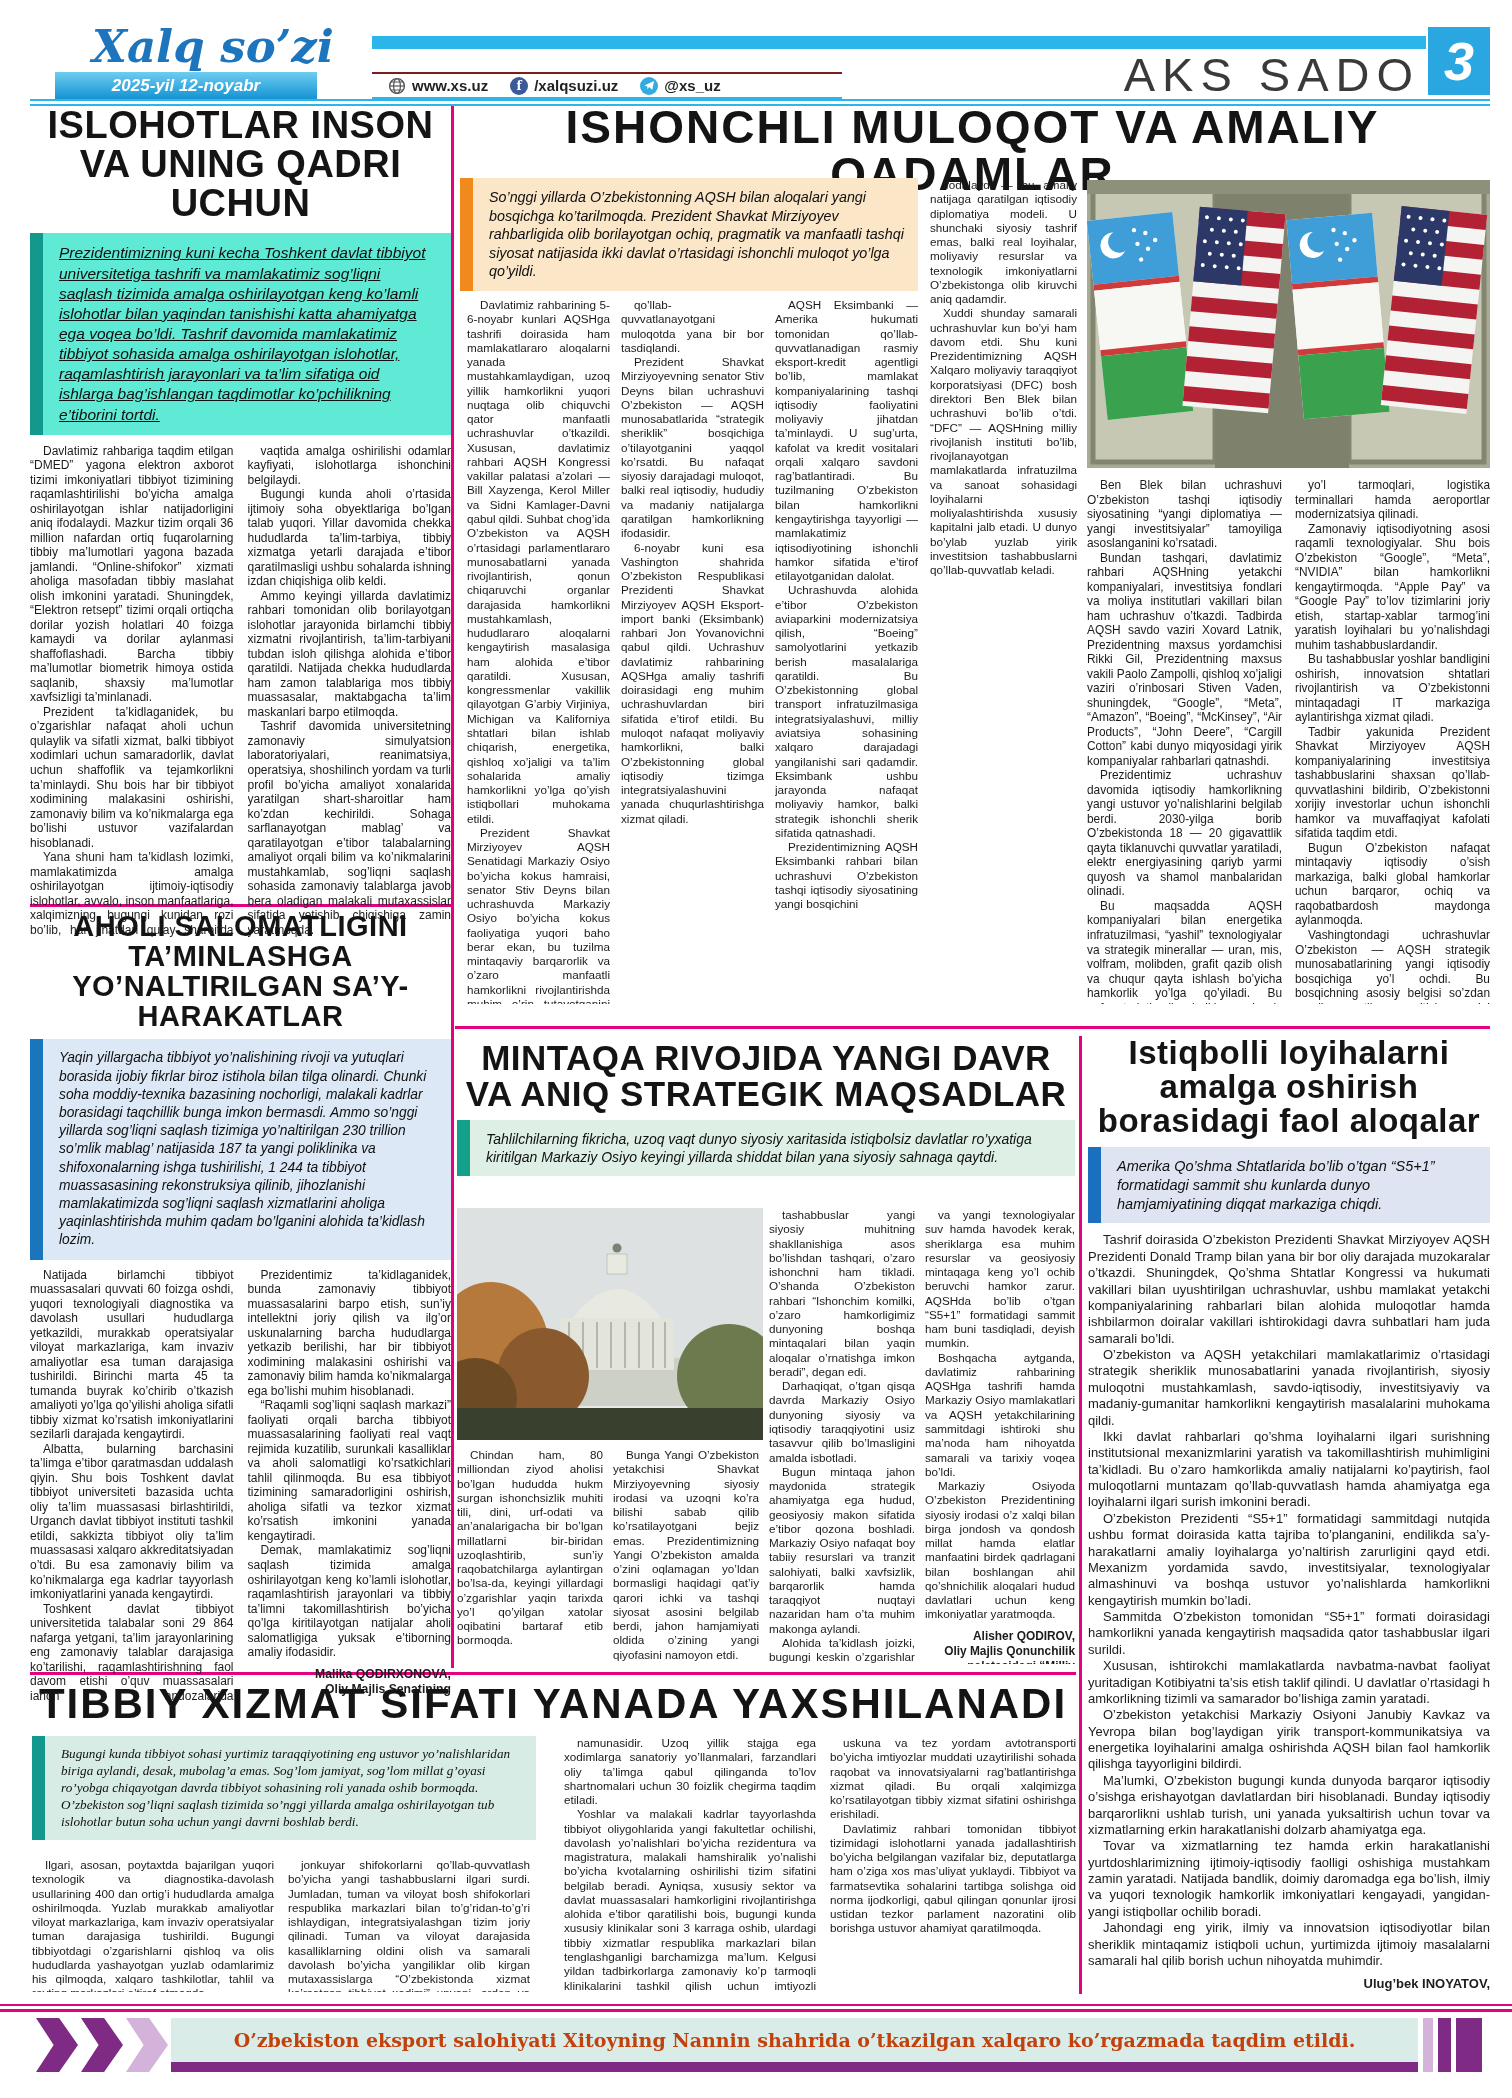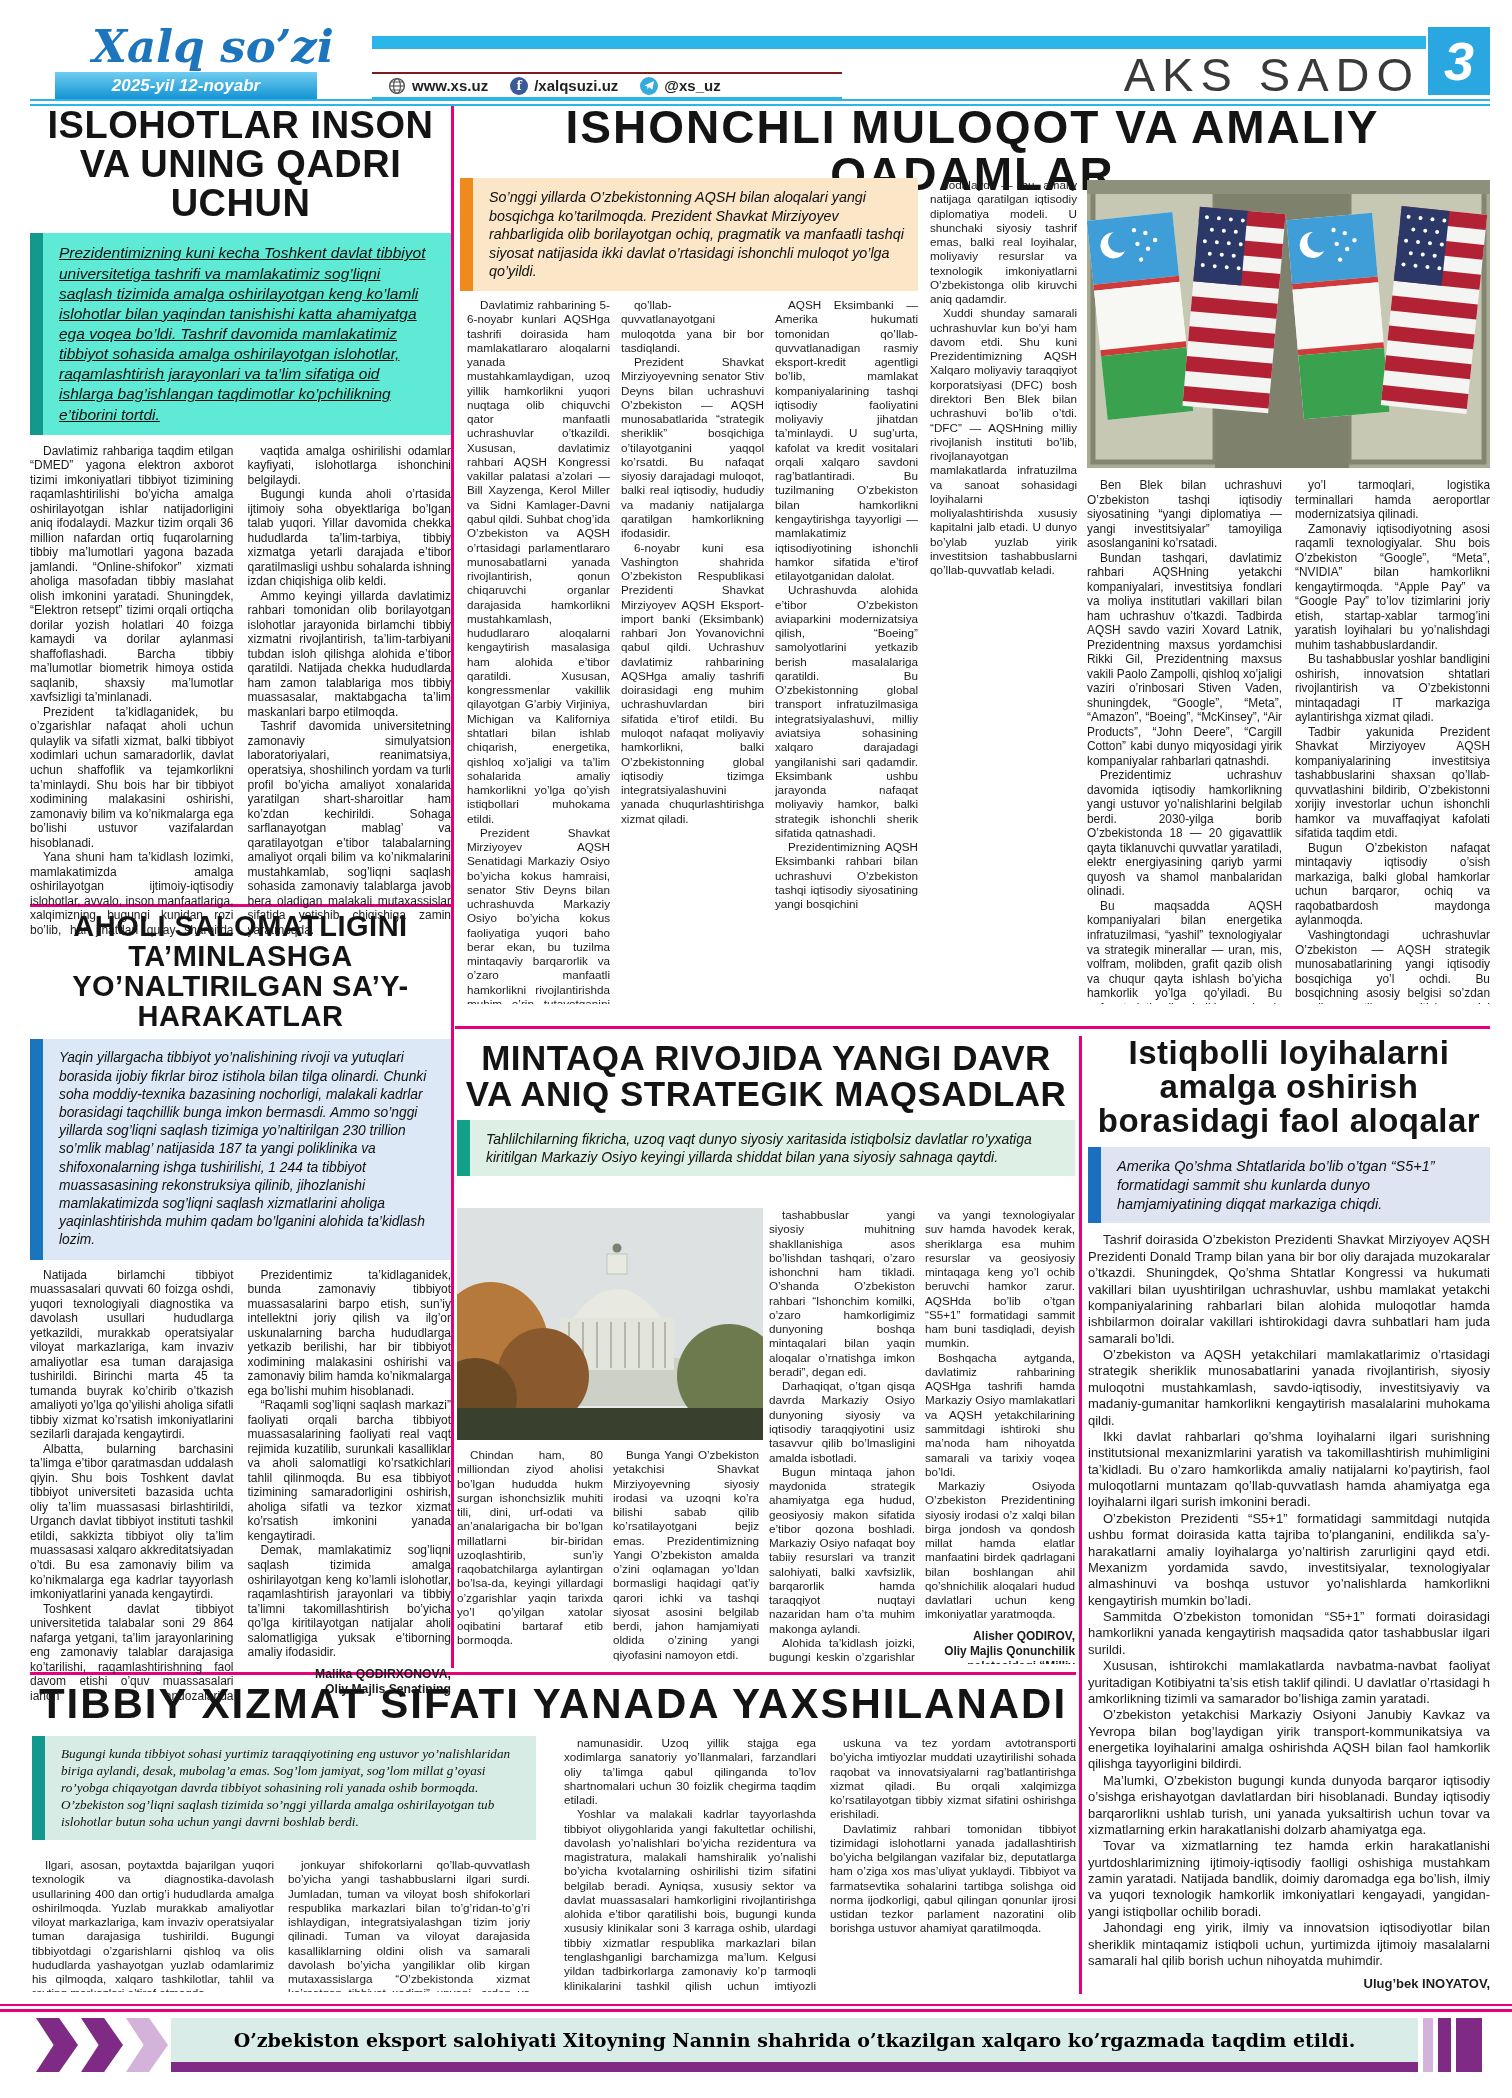--- a/index.html
+++ b/index.html
@@ -119,21 +119,21 @@
 
   
   .f-rule1 { left:0; top:2004px; width:1512px; height:2px; background:#e6007e; }
   .f-rule2 { left:0; top:2009px; width:1512px; height:3px; background:#e6007e; }
   .footer { left:36px; top:2018px; width:1446px; height:54px; display:flex; align-items:stretch; }
   .chev { width:42px; height:54px; flex:none; margin-right:3px;
           clip-path:polygon(0 0,55% 0,100% 50%,55% 100%,0 100%,42% 50%); }
   .chev.d { background:#7f2a85; } .chev.l { background:#d4b3da; }
   .ticker { flex:1; background:#d9ece7; border-bottom:10px solid #7f2a85; display:flex;
             align-items:center; justify-content:center; font-family:"DejaVu Serif", serif;
-            font-weight:bold; font-size:19px; color:#000000; }
+            font-weight:bold; font-size:19px; color:#c2410c; }
   .fbar { flex:none; margin-left:5px; }
   .fbar.b1 { width:10px; background:#d4b3da; }
   .fbar.b2 { width:13px; background:#7f2a85; }
   .fbar.b3 { width:26px; background:#7f2a85; }
 </style>
 </head>
 <body>
 
 <div class="page">
 

